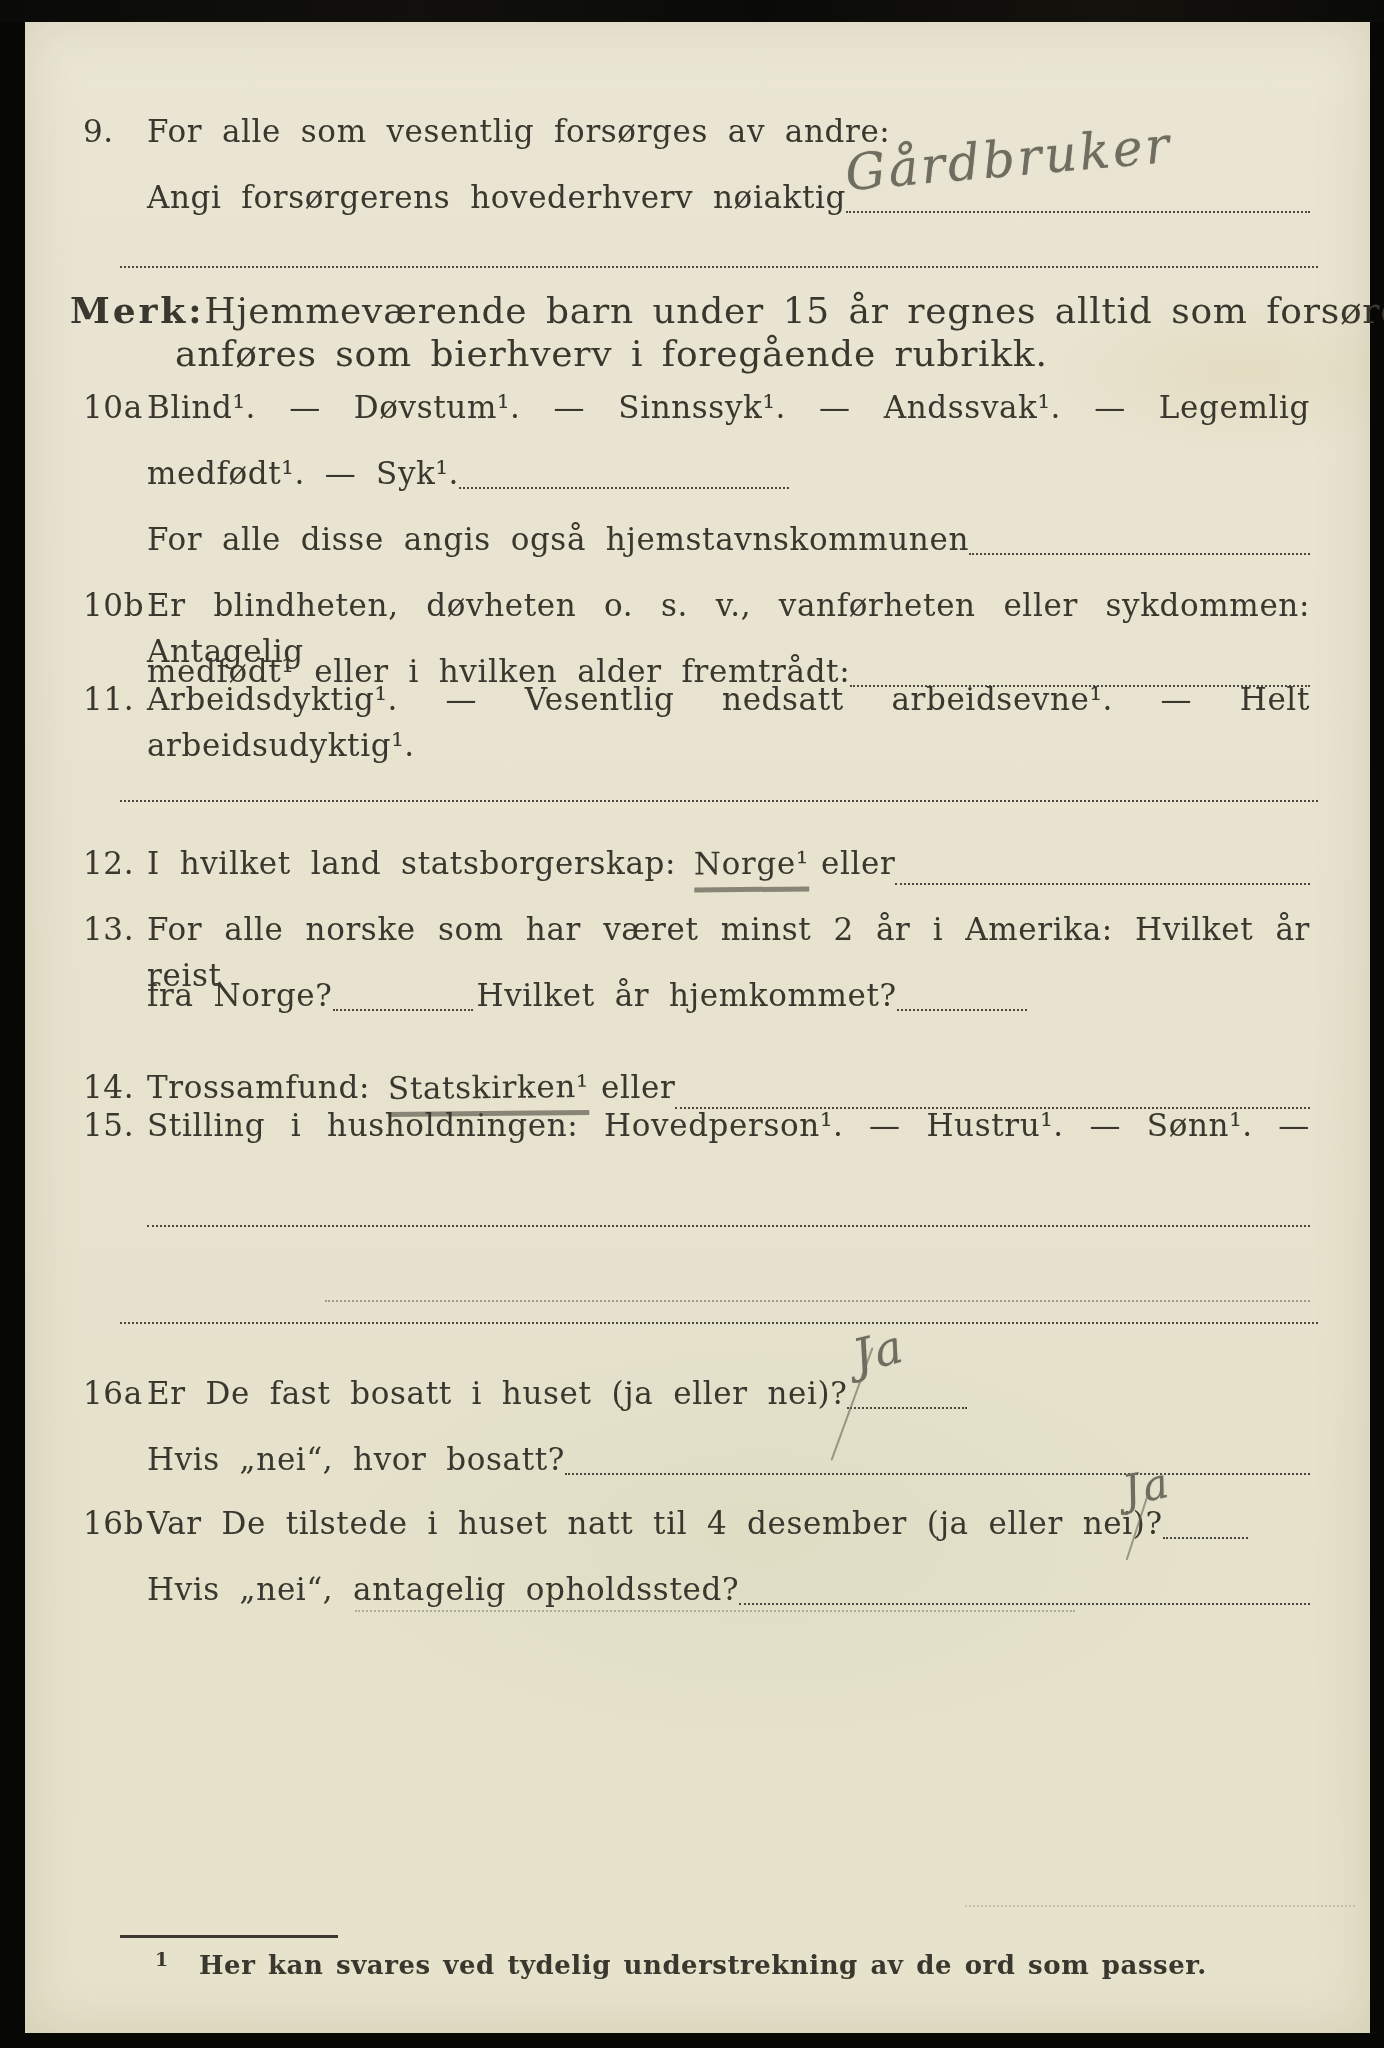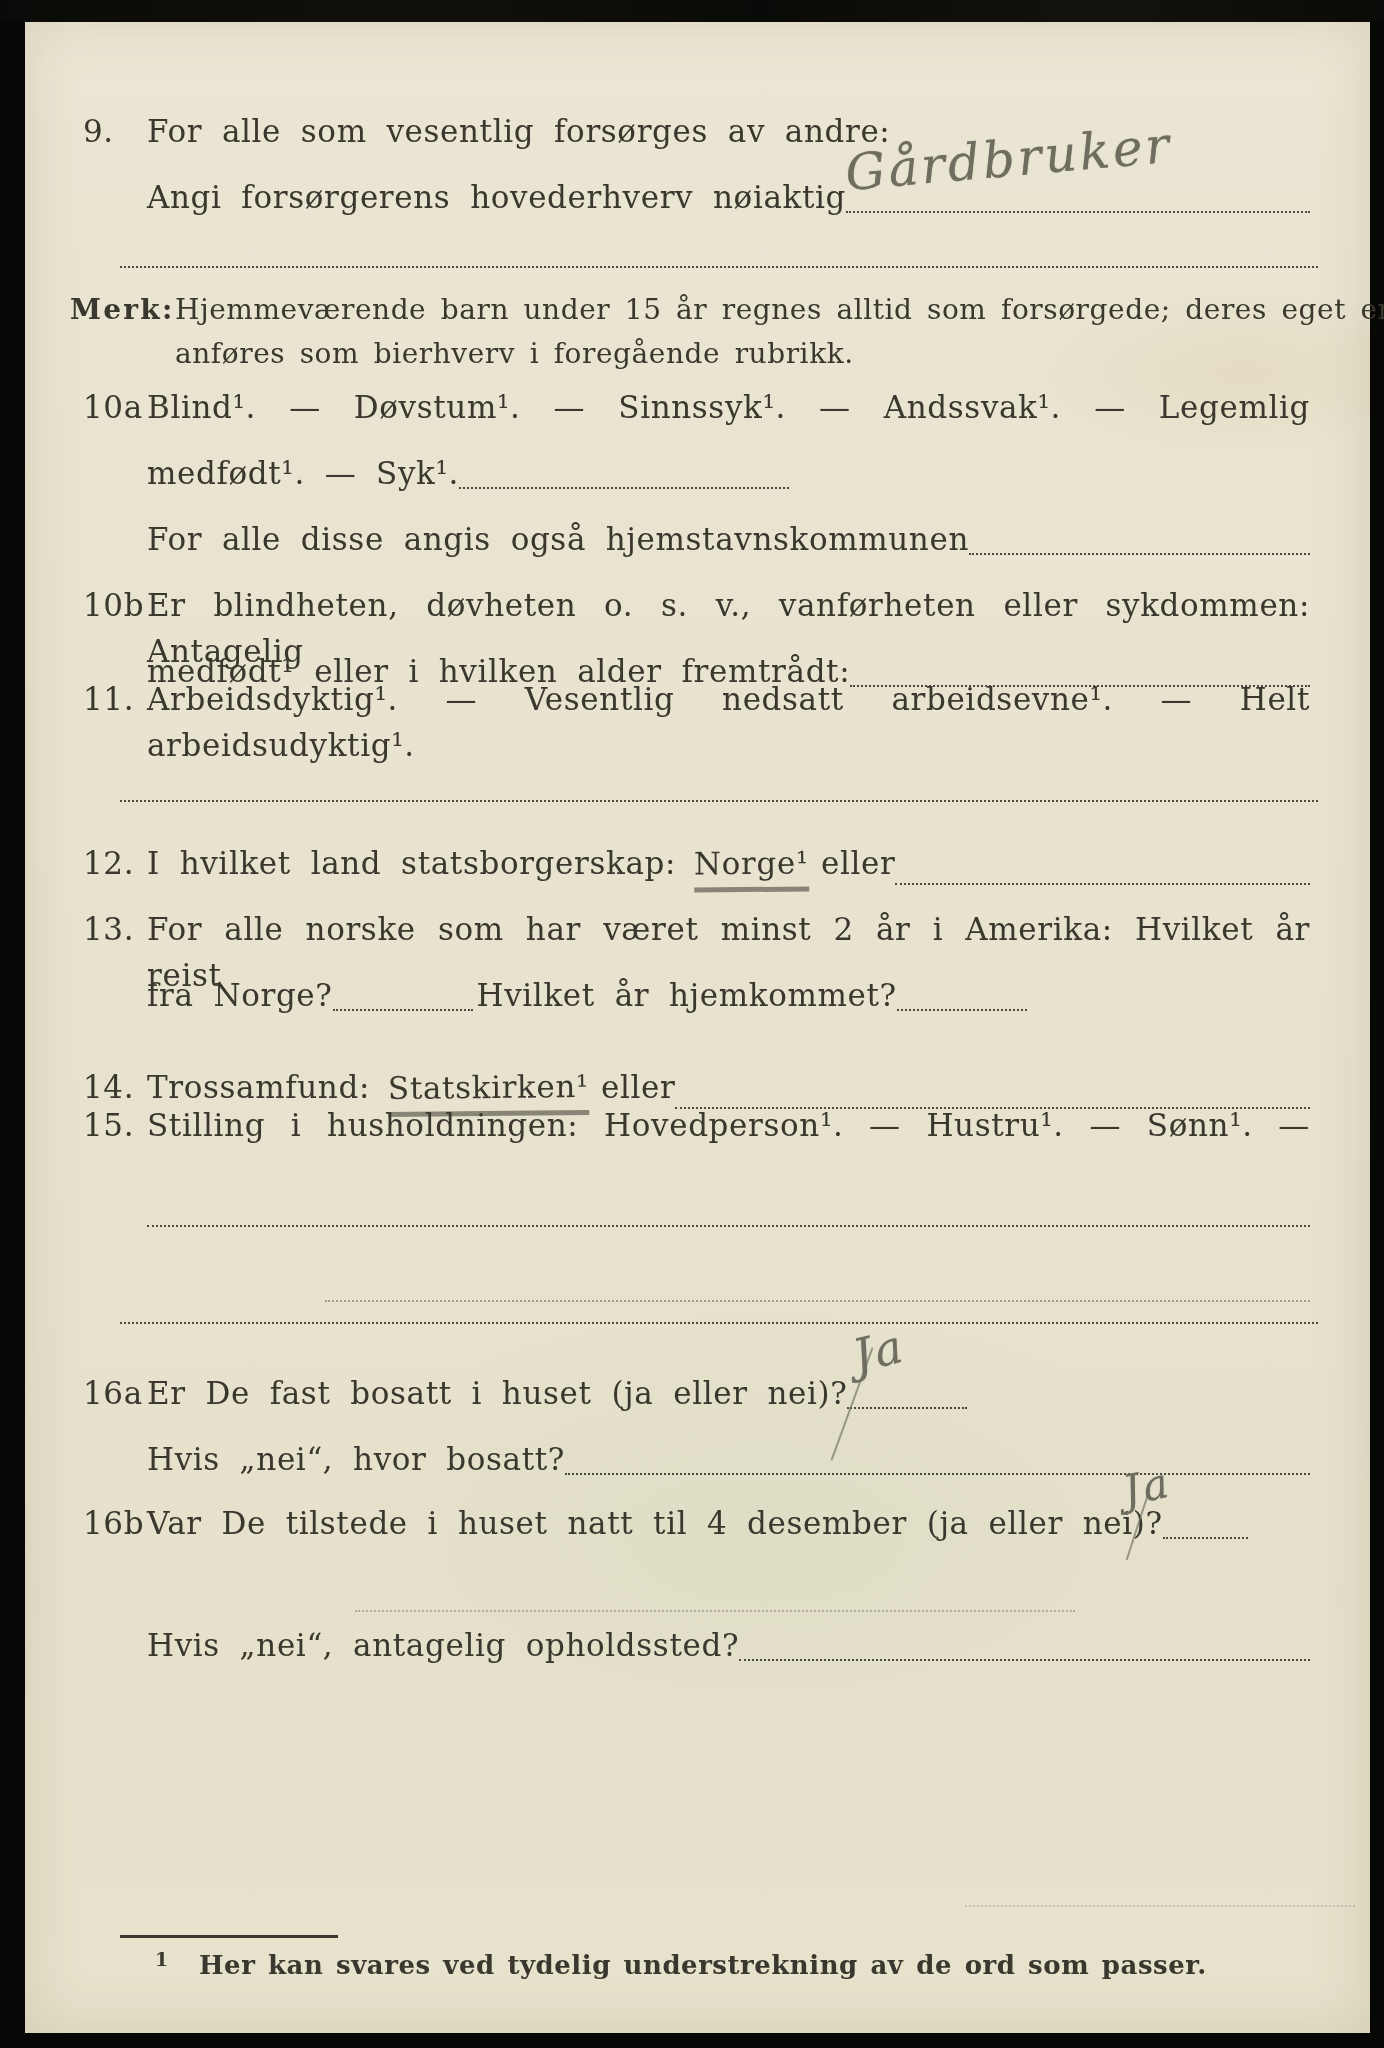--- a/index.html
+++ b/index.html
@@ -39,21 +39,21 @@
     border-bottom:2px dotted #4b4940;
     align-self:stretch;
     transform:translateY(-7px);
   }
   .dots.fill{flex:1;}
   .sp{flex:1;}
   .divider{position:absolute;border-top:2px dotted #4b4940;height:0;}
   .note-row{
     position:absolute;left:45px;right:60px;
     display:flex;align-items:baseline;
-    font-size:28px;line-height:40px;letter-spacing:0.02em;word-spacing:0.18em;
+    font-size:36px;line-height:40px;letter-spacing:0.02em;word-spacing:0.18em;
   }
   .note-label{flex:0 0 105px;font-weight:bold;letter-spacing:0.08em;}
   .pencil-ul{
     display:inline-block;
     border-bottom:5px solid rgba(104,101,88,0.75);
     padding-bottom:1px;
     transform:rotate(-0.6deg);
   }
   .hand{
     position:absolute;
@@ -193,21 +193,21 @@
   </div>
 
   <div class="row" style="top:1478px">
     <span class="num">16b</span>
     <span class="txt">Var De tilstede i huset natt til 4 desember (ja eller nei)?</span>
     <span class="dots" style="width:85px"></span>
     <span class="sp"></span>
   </div>
   <div class="hand" style="left:1098px;top:1440px;font-size:42px;transform:rotate(-12deg)">Ja</div>
   <div class="pen-stroke" style="left:1112px;top:1466px;height:74px;transform:rotate(18deg)"></div>
-  <div class="row" style="top:1600px">
+  <div class="row" style="top:1544px">
     <span class="num"></span>
     <span class="txt">Hvis „nei“, antagelig opholdssted?</span>
     <span class="dots fill"></span>
   </div>
 
   <div class="smudge" style="left:330px;top:1588px;width:720px"></div>
   <div class="smudge" style="left:940px;top:1883px;width:390px;opacity:0.6"></div>
 
   <div class="foot-rule" style="left:95px;top:1913px;width:218px"></div>
   <div class="footnote" style="top:1928px">

